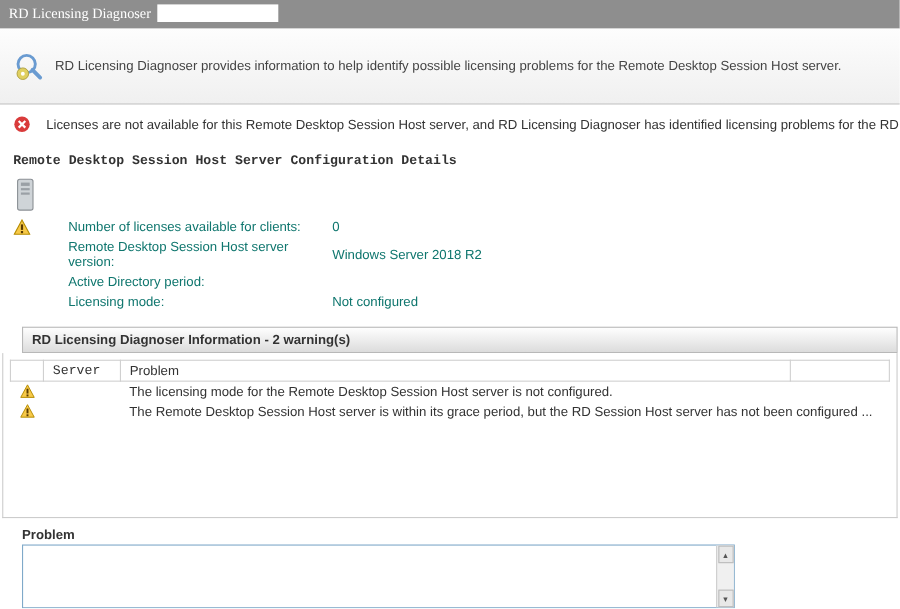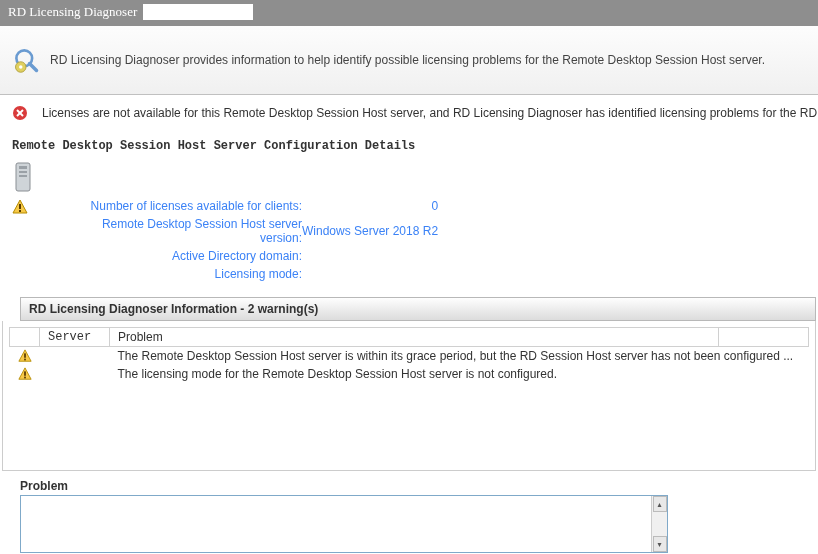--- a/index.html
+++ b/index.html
@@ -56,22 +56,21 @@
   .details-block {
     padding: 2px 12px 12px 12px;
   }
   .details-grid {
     padding-left: 28px;
     display: grid;
     grid-template-columns: 240px auto;
     row-gap: 4px;
     align-items: center;
     font-size: 12px;
-    color: #3b82f6;
-    text-align: right;
+    color: #0f766e;
   }
   .details-grid .lbl { }
   .details-grid .val { }
   .warnings-header {
     margin: 4px 2px 0 20px;
     background: linear-gradient(#fefefe, #dcdcdc);
     border: 1px solid #b8b8b8;
     padding: 4px 8px;
     font-weight: bold;
     font-size: 12px;
@@ -201,23 +200,24 @@
         <polygon points="8,1 15,14 1,14" fill="#f7c948" stroke="#b58b00"></polygon>
         <rect x="7" y="5" width="2" height="5" fill="#5a3b00"></rect>
         <rect x="7" y="11" width="2" height="2" fill="#5a3b00"></rect>
       </svg>
     </span>
     <div class="details-grid">
       <div class="lbl">Number of licenses available for clients:</div>
       <div class="val">0</div>
       <div class="lbl">Remote Desktop Session Host server version:</div>
       <div class="val">Windows Server 2018 R2</div>
-      <div class="lbl">Active Directory domain:</div>
+      <div class="lbl">Active Directory period:</div>
       <div class="val"></div>
       <div class="lbl">Licensing mode:</div>
+      <div class="val">Not configured</div>
     </div>
   </div>
 </div>
 
 <div class="warnings-header">RD Licensing Diagnoser Information - 2 warning(s)</div>
 <div class="warnings-body">
   <table class="warn-table">
     <thead>
       <tr>
         <th style="width:28px;"></th>
@@ -231,34 +231,34 @@
         <td>
           <span>
             <svg class="ico" width="14" height="14" viewBox="0 0 16 16">
               <polygon points="8,1 15,14 1,14" fill="#f7c948" stroke="#b58b00"></polygon>
               <rect x="7" y="5" width="2" height="5" fill="#5a3b00"></rect>
               <rect x="7" y="11" width="2" height="2" fill="#5a3b00"></rect>
             </svg>
           </span>
         </td>
         <td></td>
-        <td colspan="2">The Remote Desktop Session Host server is within its grace period, but the RD Session Host server has not been configured ...</td>
+        <td colspan="2">The licensing mode for the Remote Desktop Session Host server is not configured.</td>
       </tr>
       <tr>
         <td>
           <span>
             <svg class="ico" width="14" height="14" viewBox="0 0 16 16">
               <polygon points="8,1 15,14 1,14" fill="#f7c948" stroke="#b58b00"></polygon>
               <rect x="7" y="5" width="2" height="5" fill="#5a3b00"></rect>
               <rect x="7" y="11" width="2" height="2" fill="#5a3b00"></rect>
             </svg>
           </span>
         </td>
         <td></td>
-        <td colspan="2">The licensing mode for the Remote Desktop Session Host server is not configured.</td>
+        <td colspan="2">The Remote Desktop Session Host server is within its grace period, but the RD Session Host server has not been configured ...</td>
       </tr>
     </tbody>
   </table>
 </div>
 
 <div class="bottom-panels">
   <div class="panel panel-problem">
     <div class="panel-label">Problem</div>
     <div class="panel-box">
       <span></span>

